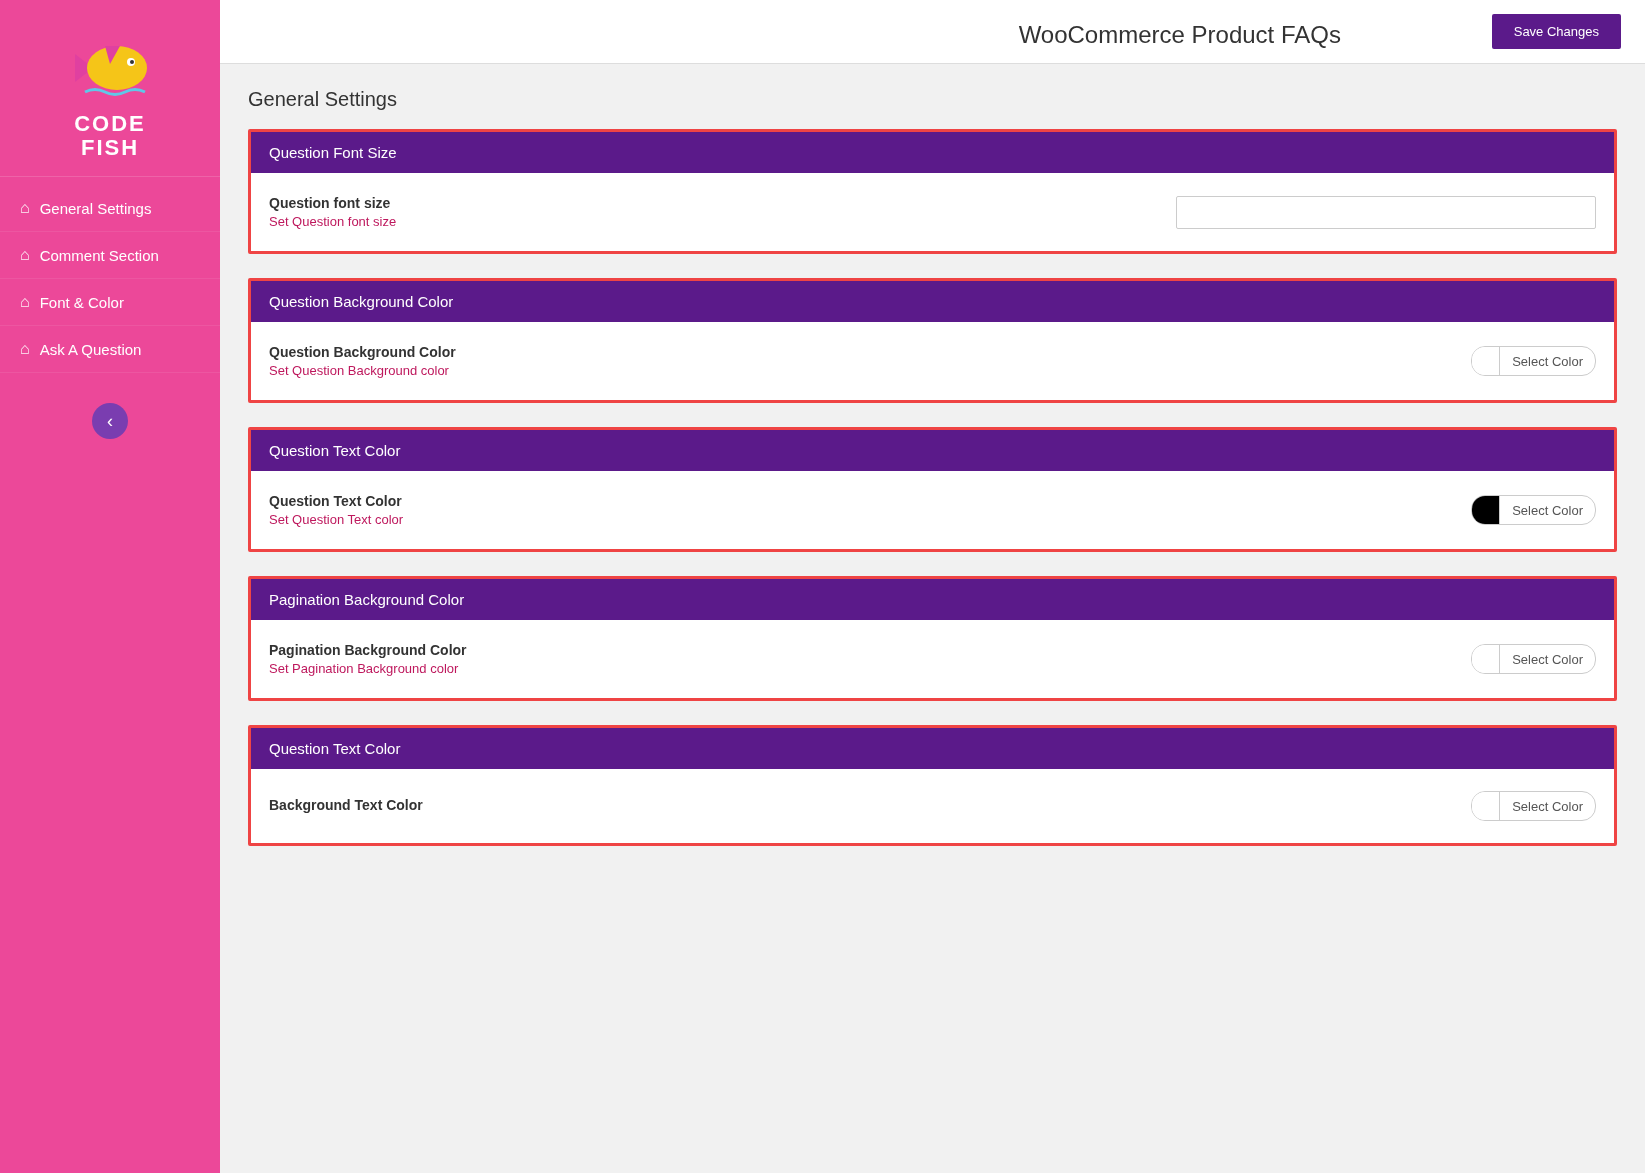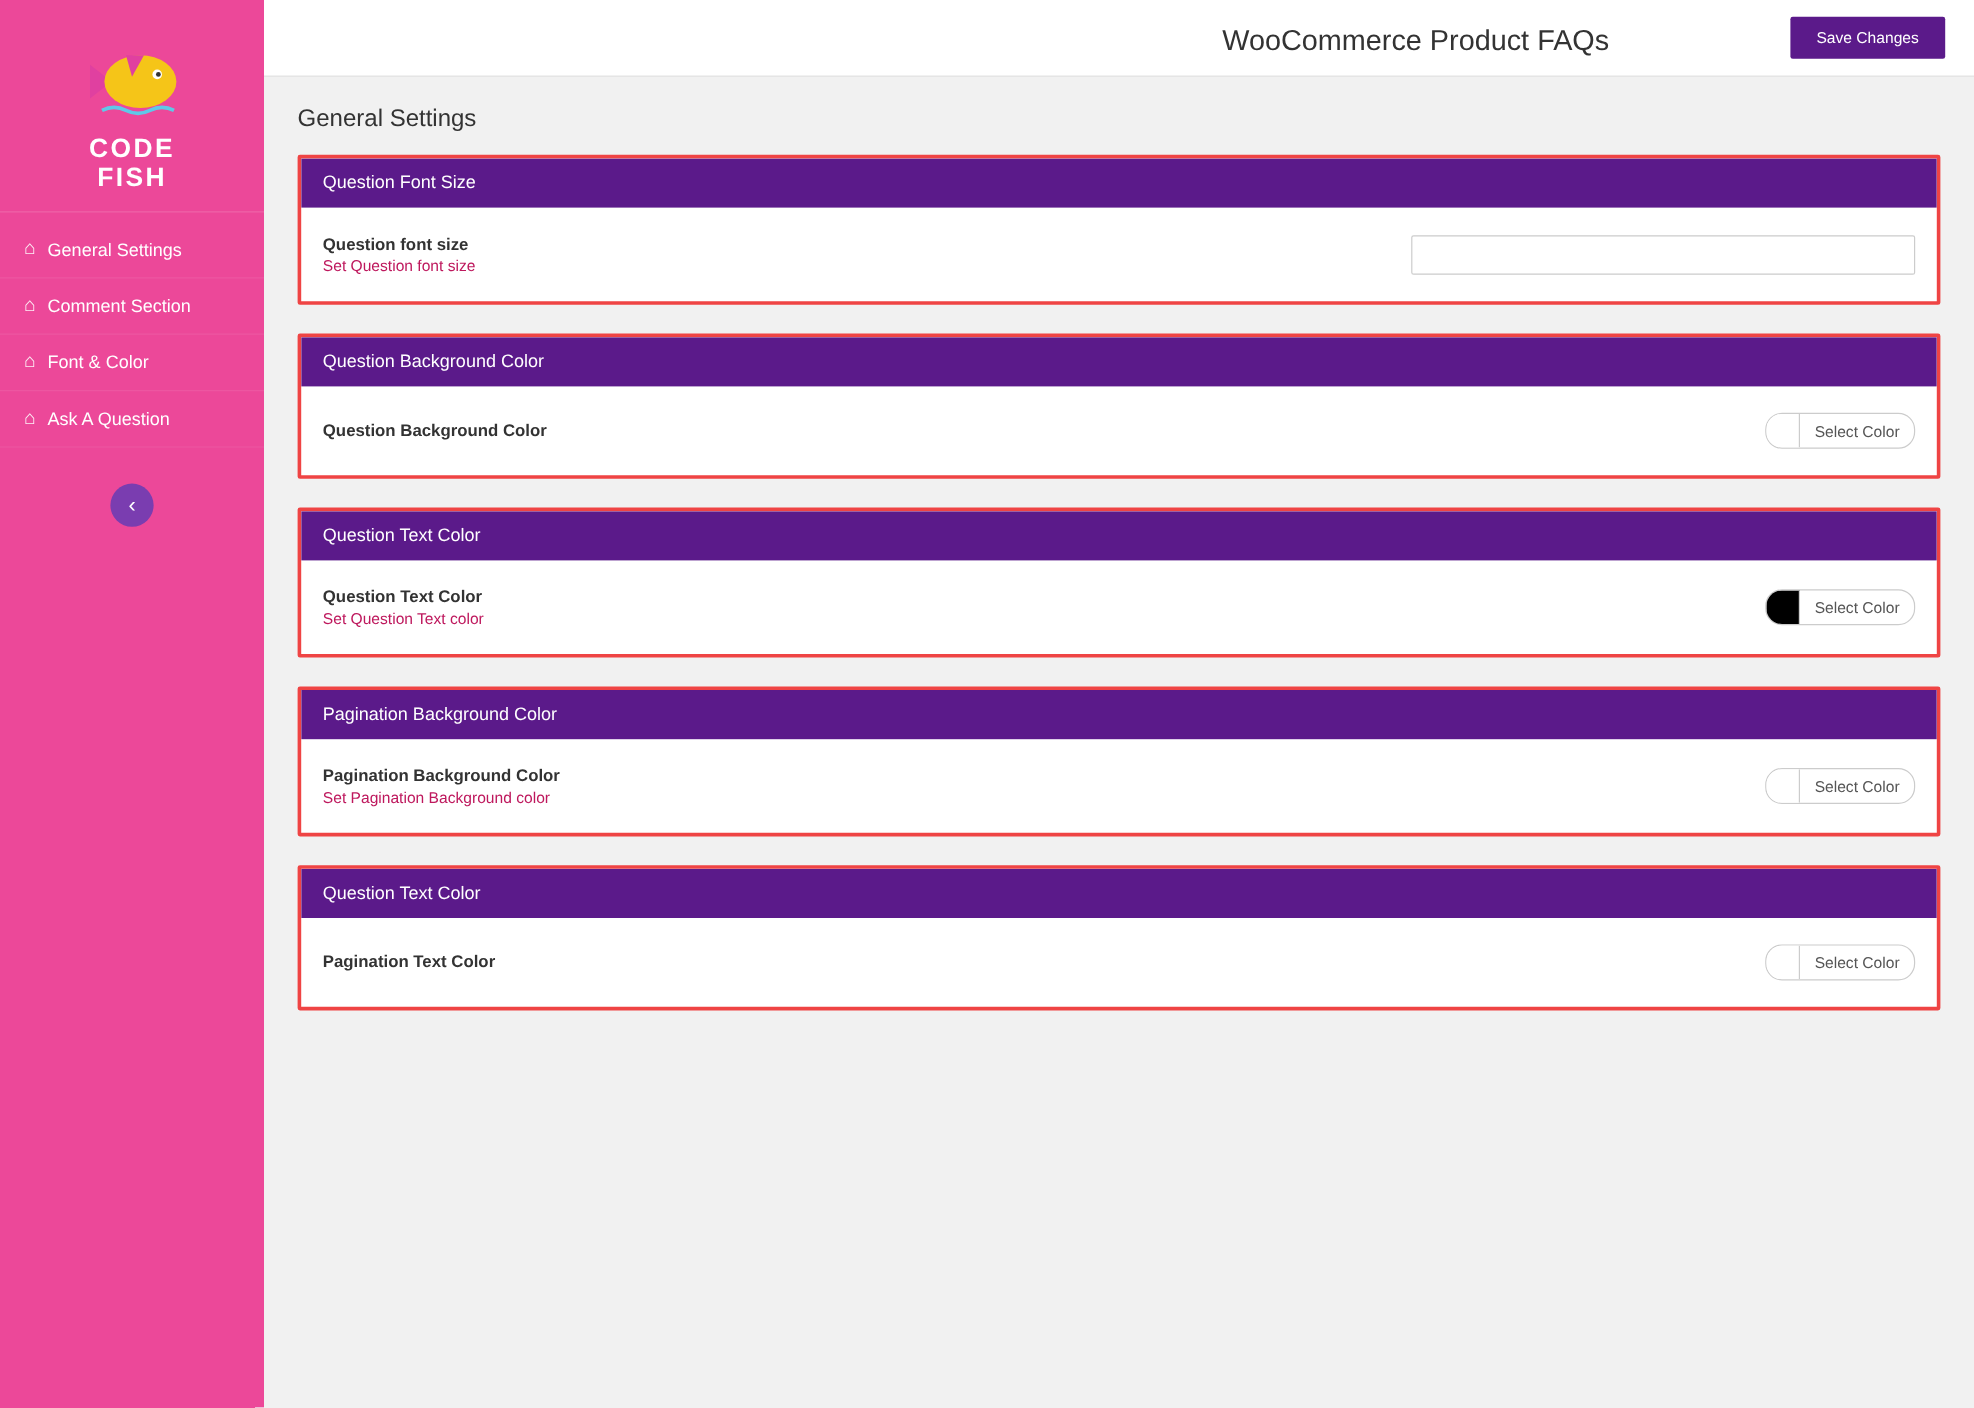--- a/index.html
+++ b/index.html
@@ -277,20 +277,21 @@
           <input class="text-input" type="text" style="">
         </div>
       </div>
     </div>
 
     <div class="settings-card">
       <div class="card-header">Question Background Color</div>
       <div class="card-body">
         <div class="field-label-group">
           <div class="field-label">Question Background Color</div>
+          <div class="field-desc">Set Question Background color</div>
         </div>
         <div class="field-control">
           <button class="color-btn">
             <div class="color-swatch" style="background:#ffffff; border-right:1px solid #ccc;"></div>
             <span class="color-label">Select Color</span>
           </button>
         </div>
       </div>
     </div>
 
@@ -323,21 +324,21 @@
             <span class="color-label">Select Color</span>
           </button>
         </div>
       </div>
     </div>
 
     <div class="settings-card">
       <div class="card-header">Question Text Color</div>
       <div class="card-body">
         <div class="field-label-group">
-          <div class="field-label">Pagination Text Color</div>
+          <div class="field-label">Background Text Color</div>
         </div>
         <div class="field-control">
           <button class="color-btn">
             <div class="color-swatch" style="background:#ffffff; border-right:1px solid #ccc;"></div>
             <span class="color-label">Select Color</span>
           </button>
         </div>
       </div>
     </div>
 

